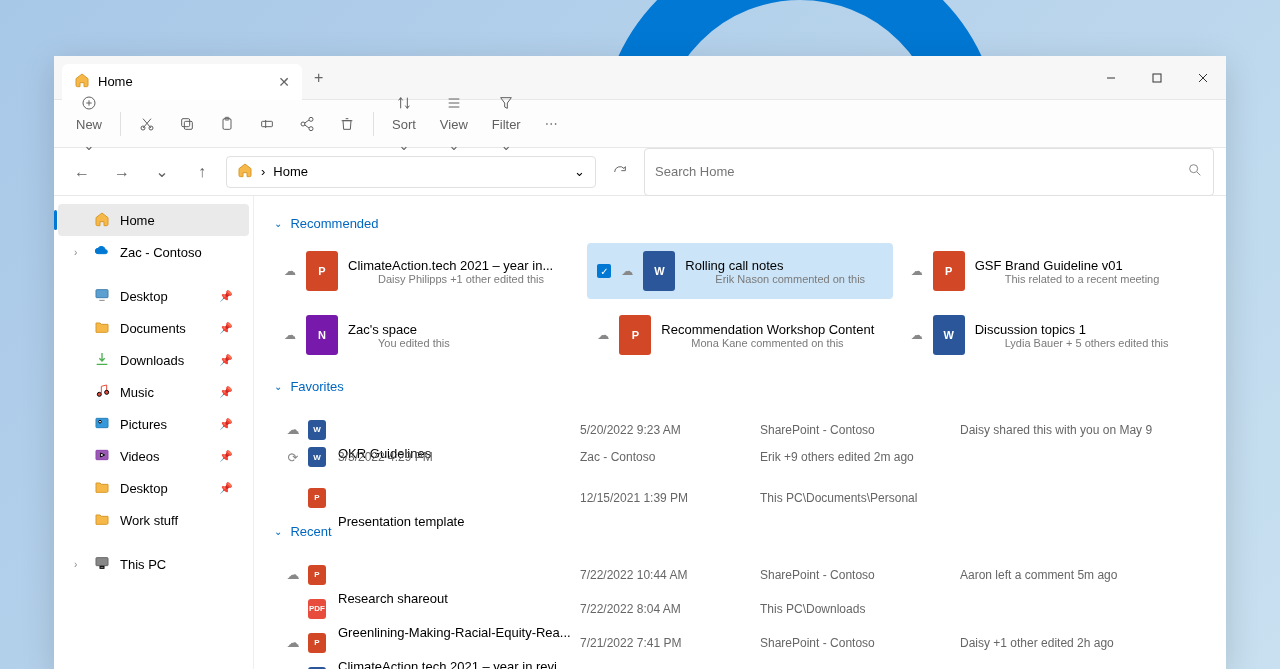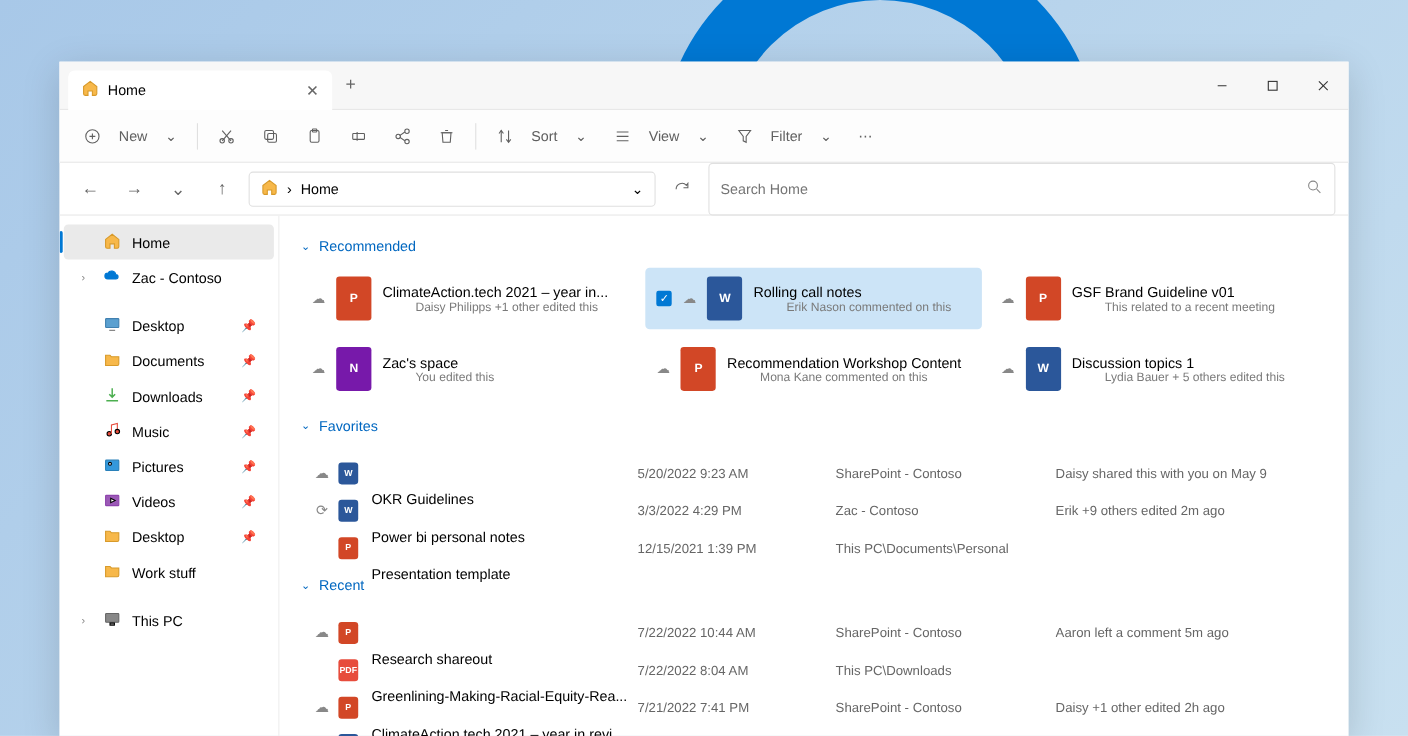--- a/index.html
+++ b/index.html
@@ -6,21 +6,21 @@
 body { background: linear-gradient(135deg, #a8c8e8 0%, #b8d4ec 50%, #c8e0f0 100%); width: 1280px; height: 669px; overflow: hidden; position: relative; }
 .bg-circle { position: absolute; width: 400px; height: 400px; border-radius: 50%; border: 60px solid #0078d4; top: -60px; left: 600px; }
 .window { position: absolute; top: 56px; left: 54px; width: 1172px; height: 613px; background: #fff; border-radius: 0; box-shadow: 0 8px 32px rgba(0,0,0,0.15); display: flex; flex-direction: column; overflow: hidden; }
 .titlebar { height: 44px; display: flex; align-items: center; background: #f7f7f7; border-bottom: 1px solid #e8e8e8; }
 .tab { display: flex; align-items: center; height: 36px; margin-left: 8px; margin-top: 8px; padding: 0 12px; background: #fff; border-radius: 6px 6px 0 0; min-width: 240px; gap: 8px; font-size: 13px; }
 .tab-close { margin-left: auto; cursor: pointer; color: #666; font-size: 14px; }
 .tab-add { margin-left: 12px; color: #666; font-size: 16px; cursor: pointer; }
 .window-controls { margin-left: auto; display: flex; }
 .win-btn { width: 46px; height: 44px; display: flex; align-items: center; justify-content: center; cursor: pointer; color: #666; }
 .toolbar { height: 48px; display: flex; align-items: center; padding: 0 12px; gap: 4px; border-bottom: 1px solid #e8e8e8; background: #fdfdfd; }
-.tool-btn { display: flex; align-items: center; gap: 16px; padding: 6px 10px; border-radius: 4px; cursor: pointer; color: #606060; font-size: 13px; }
+.tool-btn { display: flex; align-items: center; gap: 6px; padding: 6px 10px; border-radius: 4px; cursor: pointer; color: #606060; font-size: 13px; flex-direction: column; }
 .tool-sep { width: 1px; height: 24px; background: #e0e0e0; margin: 0 4px; }
 .addressbar { height: 48px; display: flex; align-items: center; padding: 0 12px; gap: 8px; border-bottom: 1px solid #e8e8e8; }
 .nav-btn { width: 32px; height: 32px; display: flex; align-items: center; justify-content: center; color: #666; cursor: pointer; border-radius: 4px; }
 .breadcrumb { flex: 1; height: 32px; border: 1px solid #e0e0e0; border-radius: 4px; display: flex; align-items: center; padding: 0 10px; gap: 8px; font-size: 13px; max-width: 370px; }
 .refresh-btn { width: 32px; height: 32px; display: flex; align-items: center; justify-content: center; cursor: pointer; color: #666; }
 .search-box { flex: 1; height: 48px; border: 1px solid #e0e0e0; border-radius: 4px; display: flex; align-items: center; padding: 0 10px; font-size: 13px; color: #888; }
 .search-box input { border: none; outline: none; flex: 1; font-size: 13px; }
 .body-area { flex: 1; display: flex; overflow: hidden; }
 .sidebar { width: 200px; padding: 8px 0; border-right: 1px solid #eee; overflow-y: auto; }
 .nav-item { display: flex; align-items: center; height: 32px; padding: 0 16px; gap: 10px; font-size: 13px; cursor: pointer; border-radius: 4px; margin: 0 4px; position: relative; }
@@ -379,21 +379,20 @@
     <span class="name">OKR Guidelines</span>
     <span class="date">5/20/2022 9:23 AM</span>
     <span class="loc">SharePoint - Contoso</span>
     <span class="activity">Daisy shared this with you on May 9</span>
           </div>
           <div class="file-row">
             <span class="status-icon">⟳</span>
     <span>
               <div class="file-icon wd sm">W</div>
             </span>
-    <span class="name">Power bi personal notes</span>
     <span class="date">3/3/2022 4:29 PM</span>
     <span class="loc">Zac - Contoso</span>
     <span class="activity">Erik +9 others edited 2m ago</span>
           </div>
           <div class="file-row">
             <span class="status-icon"></span>
     <span>
               <div class="file-icon pp sm">P</div>
             </span>
     <span class="name">Presentation template</span>

